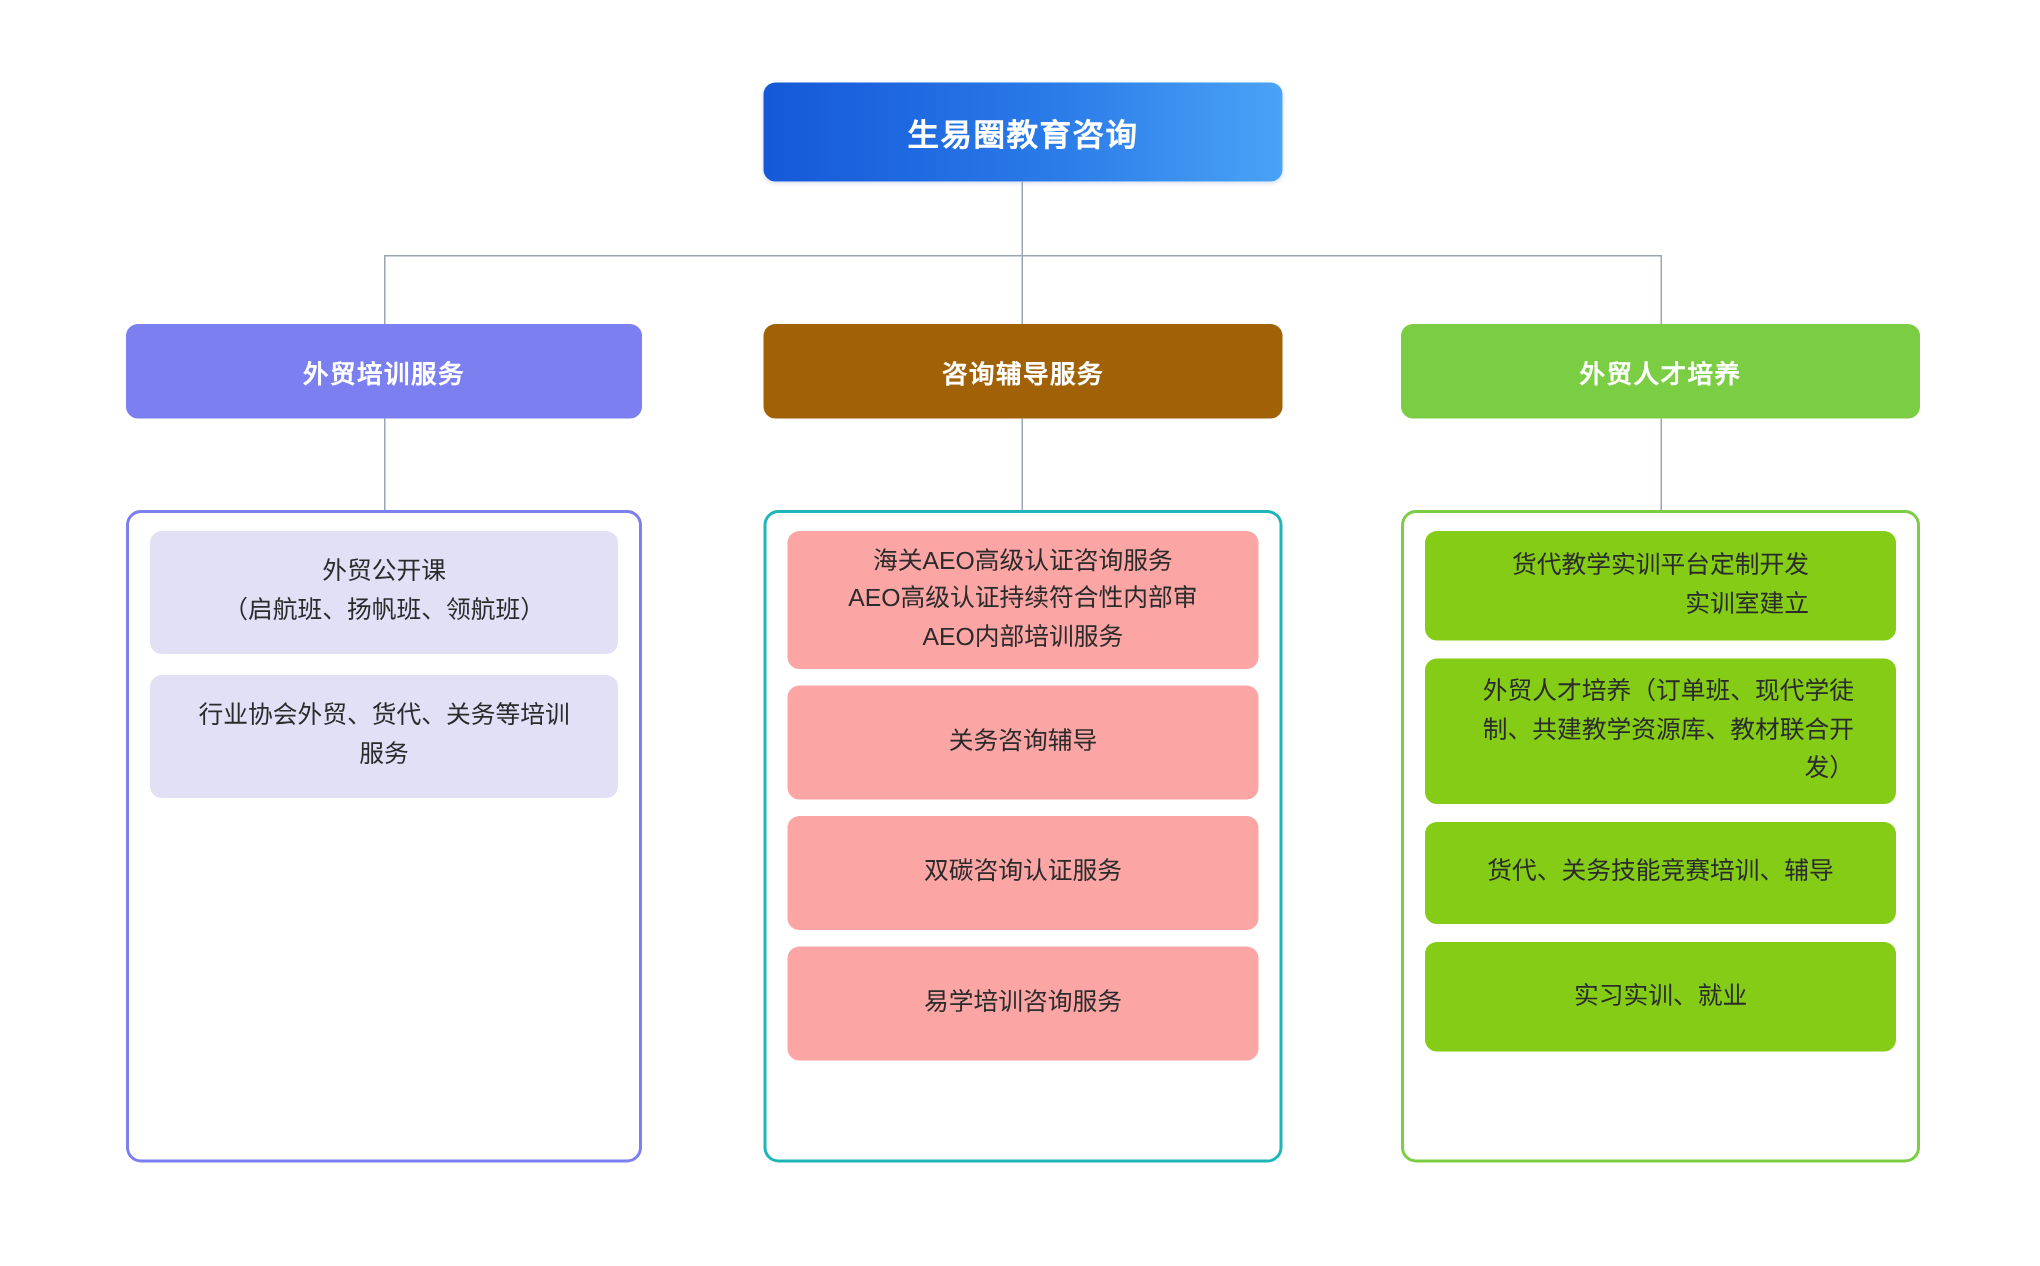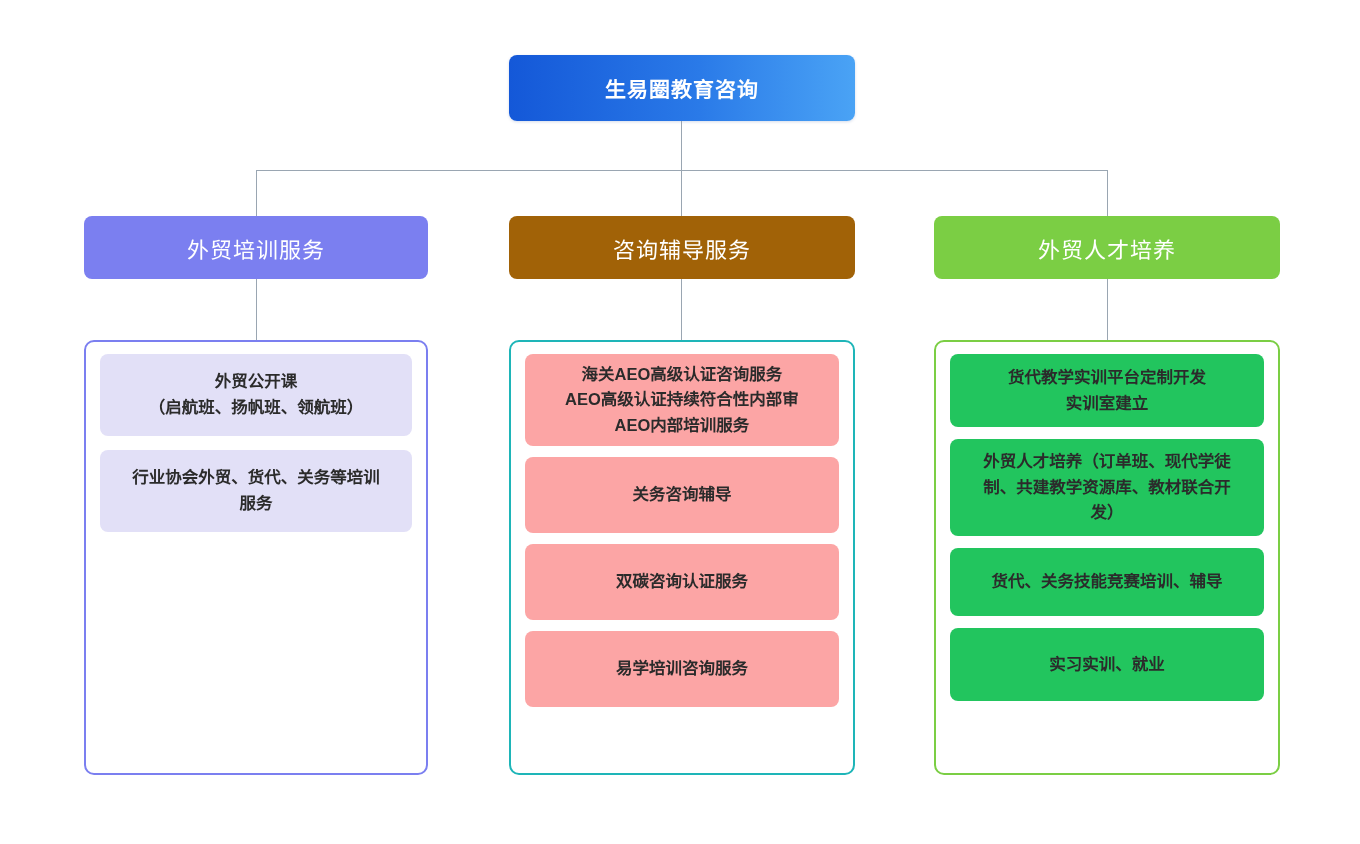--- a/index.html
+++ b/index.html
@@ -61,22 +61,22 @@
     width: 100%;
     height: 63px;
     border-radius: 8px;
     display: flex;
     align-items: center;
     justify-content: center;
     box-sizing: border-box;
   }
   .branch-header .branch-title {
     color: #ffffff;
-    font-size: 22px;
-    font-weight: normal;
+    font-size: 17px;
+    font-weight: bold;
     letter-spacing: 1px;
     white-space: nowrap;
   }
 
   .group-box {
     position: absolute;
     top: 124px;
     left: 0;
     width: 100%;
     box-sizing: border-box;
@@ -94,21 +94,20 @@
     border-radius: 8px;
     display: flex;
     align-items: center;
     justify-content: center;
     text-align: center;
     padding: 8px 28px;
     font-size: 16.5px;
     line-height: 1.55;
     color: #2b2b2b;
     white-space: pre-line;
-    font-weight: bold;
   }
 
   
   #branch-training { left: 84px; width: 344px; }
   #branch-training .branch-header { background: #7b7ff0; }
   #branch-training .group-box { border-color: #7b7ff0; height: 435px; }
   #branch-training .leaf { background: #e2e0f7; }
   #branch-training .leaf-0 { height: 82px; margin-bottom: 14px; }
   #branch-training .leaf-1 { height: 82px; margin-bottom: 14px; }
   #branch-training .leaf-2 { height: 82px; margin-bottom: 14px; }
@@ -121,21 +120,21 @@
   #branch-consulting .leaf { background: #fca5a5; }
   #branch-consulting .leaf-0 { height: 92px; margin-bottom: 11px; }
   #branch-consulting .leaf-1 { height: 76px; margin-bottom: 11px; }
   #branch-consulting .leaf-2 { height: 76px; margin-bottom: 11px; }
   #branch-consulting .leaf-3 { height: 76px; }
 
   
   #branch-school { left: 934px; width: 346px; }
   #branch-school .branch-header { background: #7bce44; }
   #branch-school .group-box { border-color: #7bce44; height: 435px; }
-  #branch-school .leaf { background: #22c55e; }
+  #branch-school .leaf { background: #84cc16; text-align: right; }
   #branch-school .leaf-0 { height: 73px; margin-bottom: 12px; }
   #branch-school .leaf-1 { height: 97px; margin-bottom: 12px; }
   #branch-school .leaf-2 { height: 68px; margin-bottom: 12px; }
   #branch-school .leaf-3 { height: 73px; }
 </style>
 </head>
 <body>
 
 <div id="org-chart">
 

